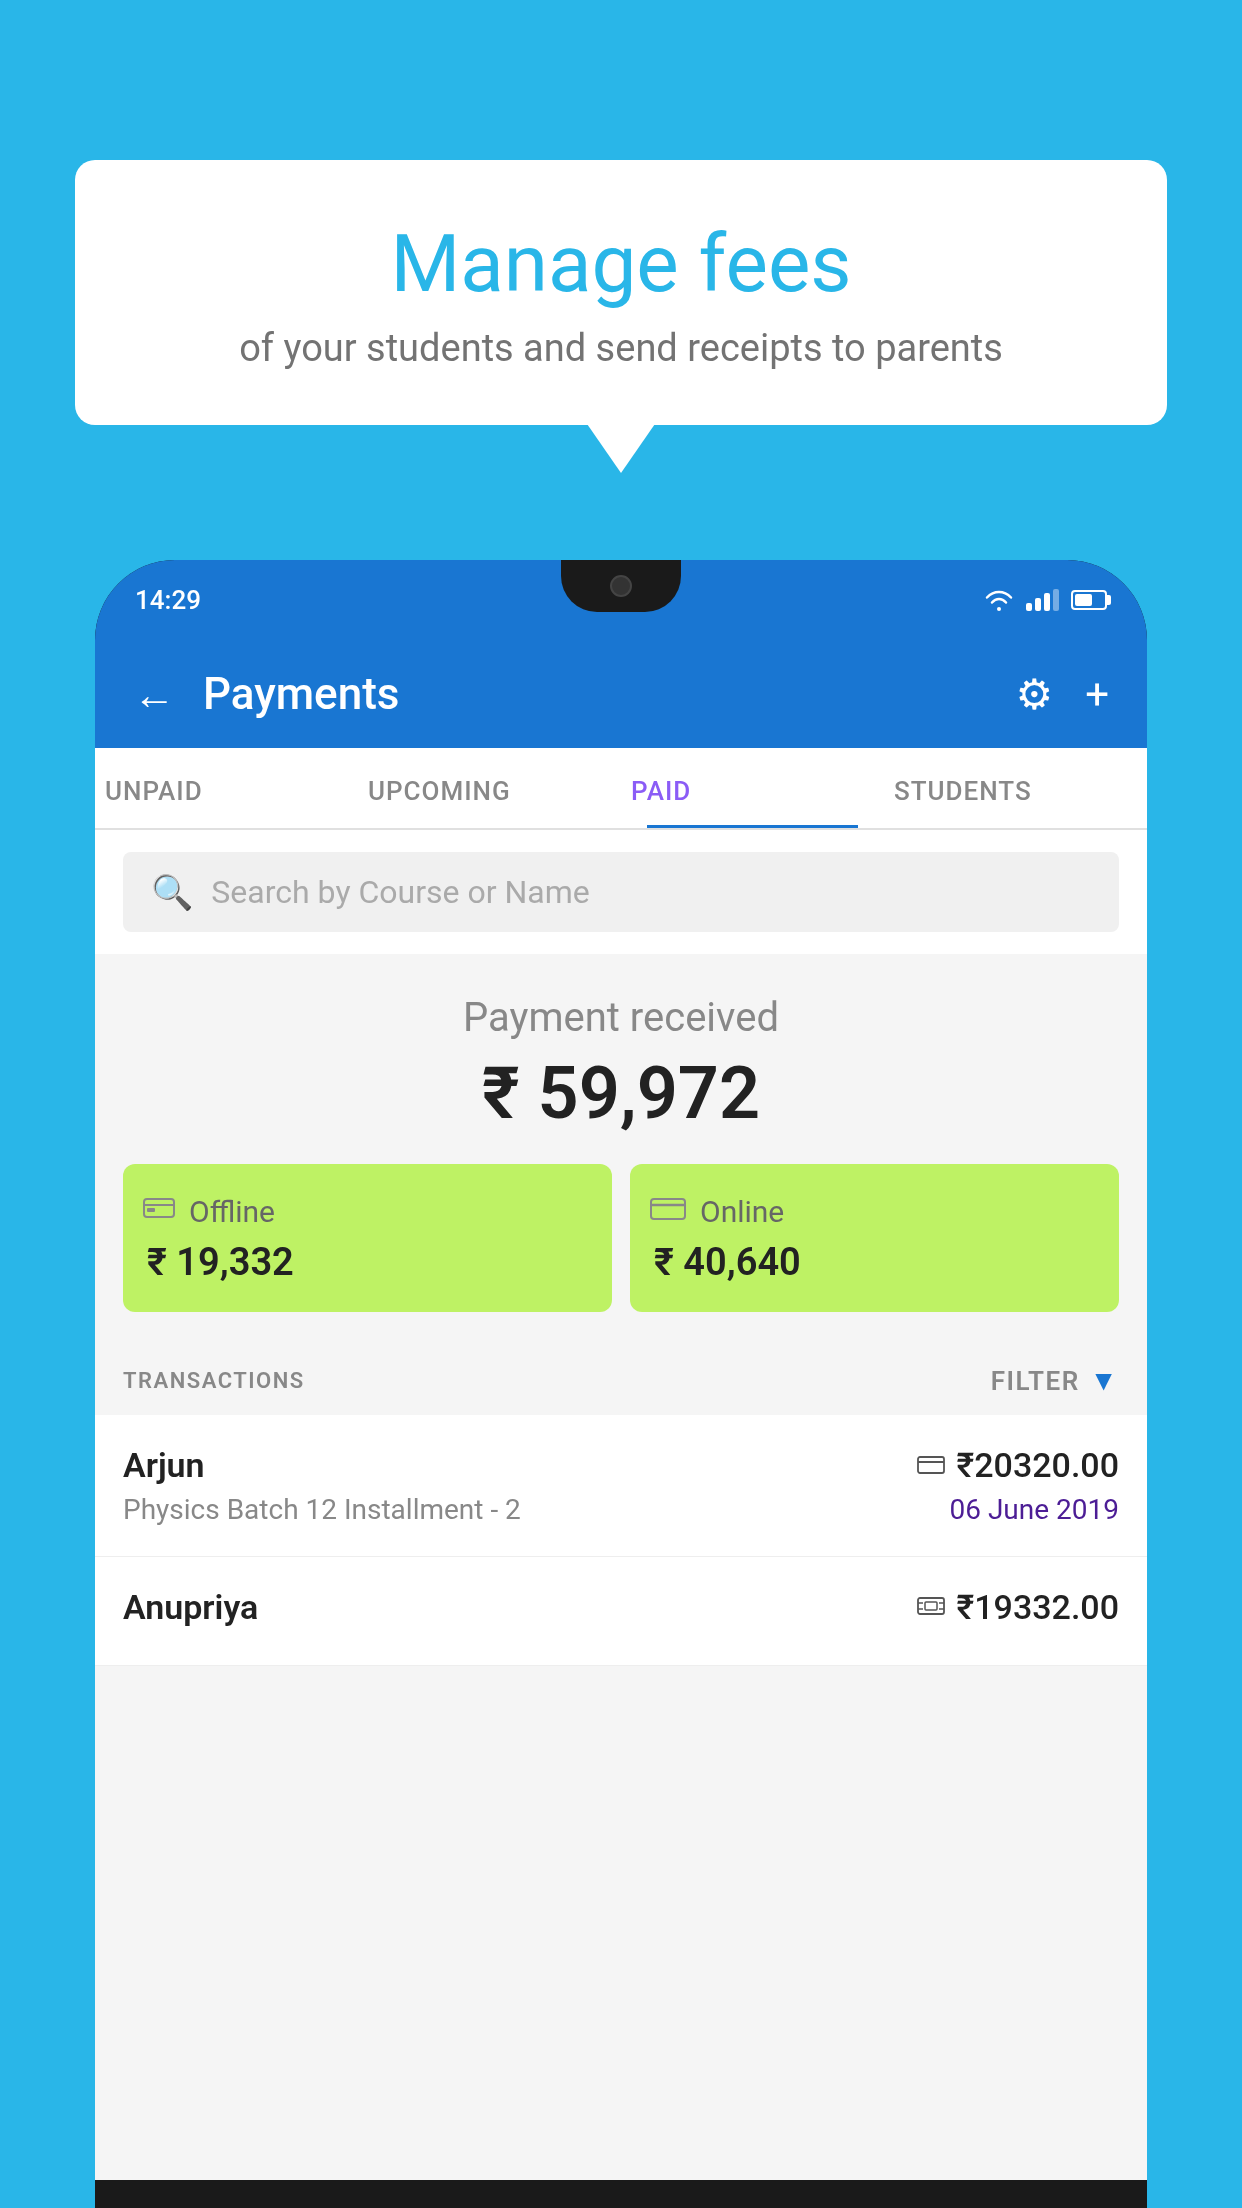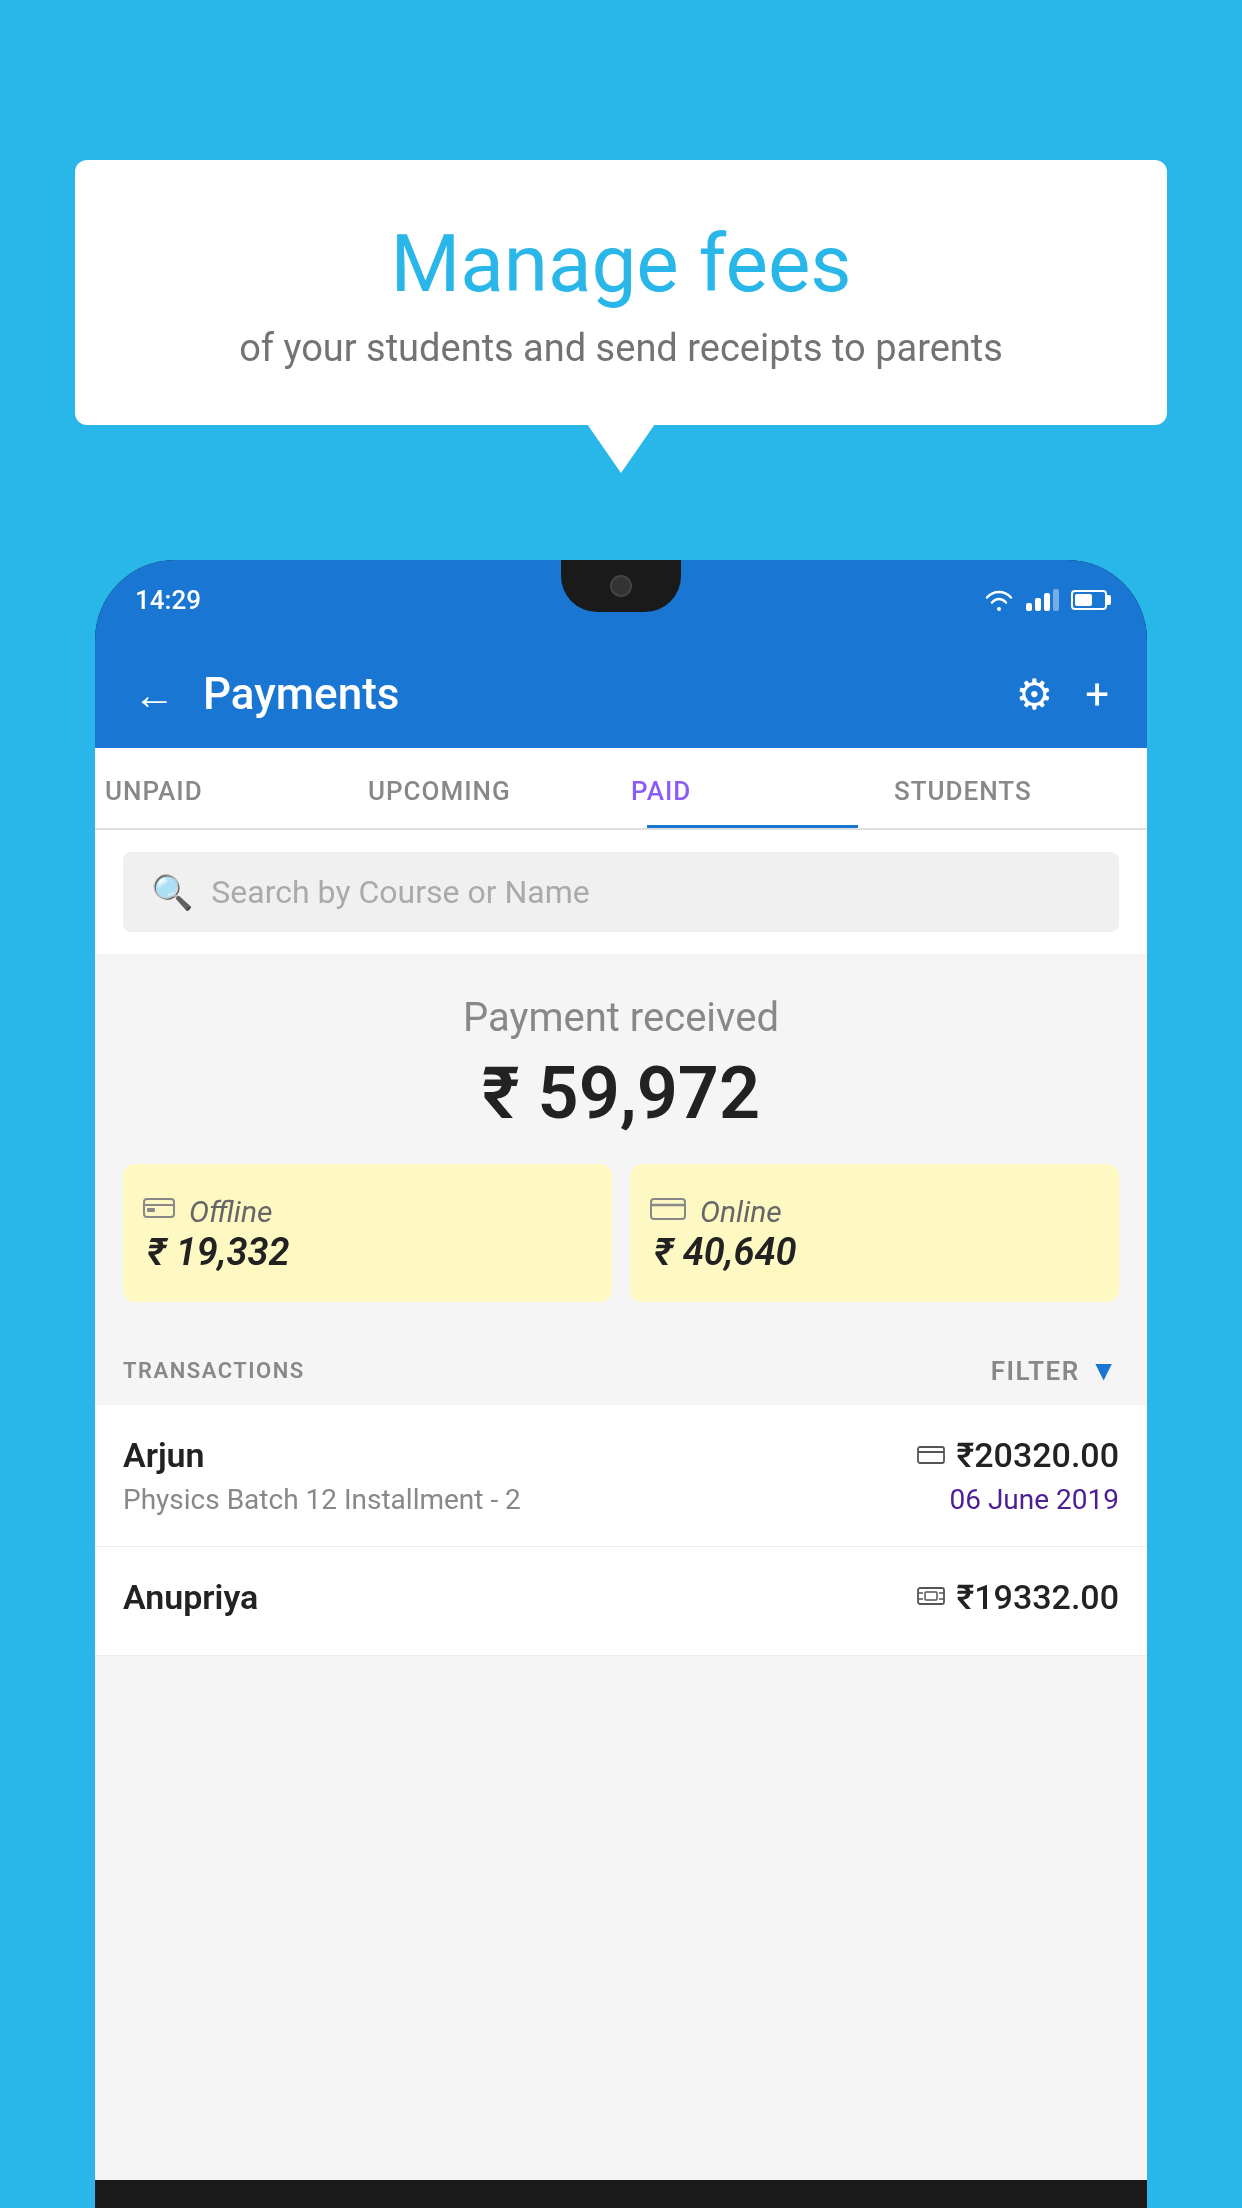--- a/index.html
+++ b/index.html
@@ -14,21 +14,21 @@
 
     
     .speech-bubble-container {
       position: absolute;
       top: 160px;
       left: 75px;
       right: 75px;
     }
     .speech-bubble {
       background: white;
-      border-radius: 12px;
+      border-radius: 20px;
       padding: 60px 50px 55px;
       text-align: center;
       position: relative;
     }
     .speech-bubble::after {
       content: '';
       position: absolute;
       bottom: -48px;
       left: 50%;
       transform: translateX(-50%);
@@ -254,28 +254,27 @@
       font-weight: 600;
       color: #222;
       margin-bottom: 28px;
     }
     .payment-cards {
       display: flex;
       gap: 18px;
     }
     .payment-card {
       flex: 1;
-      background: #fef9c3;
+      background: #bef264;
       border-radius: 12px;
       padding: 28px 20px;
       display: flex;
       flex-direction: column;
       align-items: flex-start;
-      gap: 0;
-      font-style: italic;
+      gap: 10px;
     }
     .card-header {
       display: flex;
       align-items: center;
       gap: 14px;
     }
     .card-icon {
       color: #888;
       font-size: 32px;
     }

